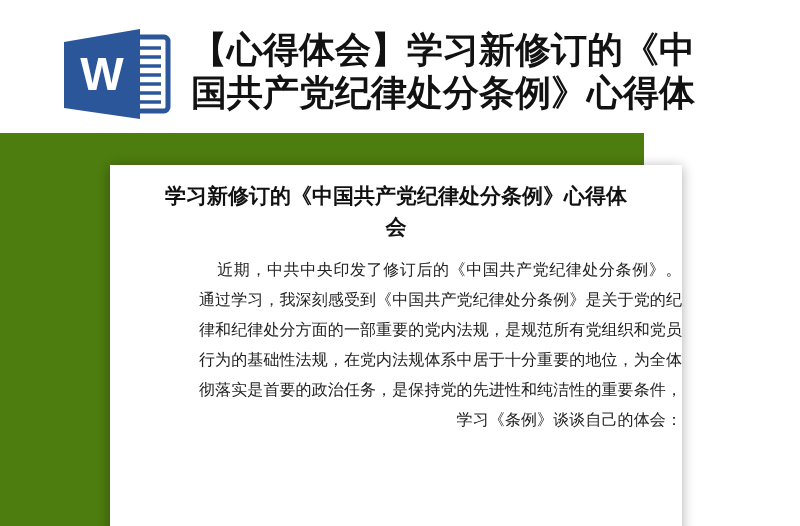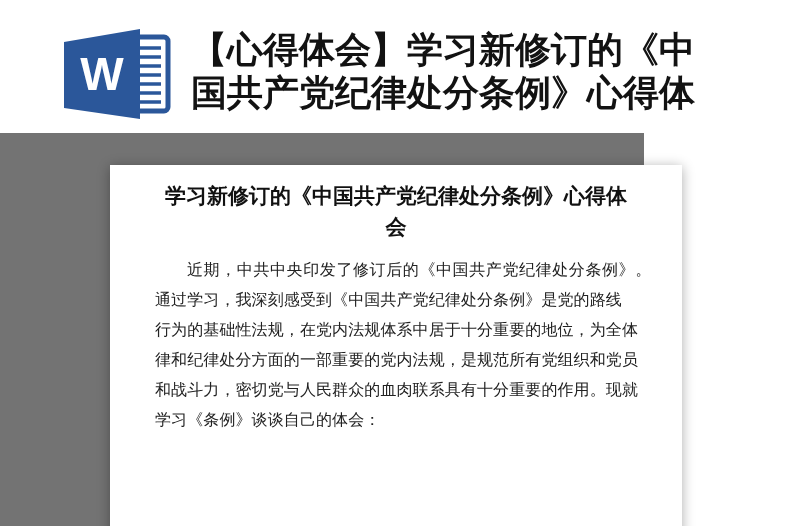--- a/index.html
+++ b/index.html
@@ -22,39 +22,40 @@
     position:absolute; left:191px; top:28px;
     width:508px; height:86px; overflow:hidden;
     font-family:"Liberation Sans","DejaVu Sans",sans-serif;
     font-size:36px; line-height:43px; font-weight:700;
     color:#121212; word-break:break-all;
   }
 
   
   .preview {
     position:absolute; left:0; top:133px; width:644px; height:393px;
-    background:#737373;
+    background:#4d7c0f;
   }
   .doc-page {
     position:absolute; left:110px; top:32px;
     width:572px; height:430px;
     background:#ffffff;
     box-shadow:0 2px 12px rgba(0,0,0,0.33);
   }
   .doc-heading {
     margin:16px 50px 0 50px;
     text-align:center;
     font-size:21px; line-height:31px; font-weight:700;
     color:#111111; word-break:break-all;
     letter-spacing:0;
   }
   .doc-body {
     margin:12px 0 0 45px;
     font-size:16px; line-height:30px;
     color:#222222;
+    text-align:right;
   }
   .doc-line {
     white-space:nowrap;
     letter-spacing:0.1px;
   }
   .doc-line.first {
     padding-left:32px;
     letter-spacing:0.6px;
   }
 </style>
@@ -83,21 +84,21 @@
   <div class="page-title">【心得体会】学习新修订的《中国共产党纪律处分条例》心得体会</div>
 </div>
 
 <div class="preview">
   <div class="doc-page">
 
     <div class="doc-heading">学习新修订的《中国共产党纪律处分条例》心得体会</div>
 
     <div class="doc-body">
       <div class="doc-line first">近期，中共中央印发了修订后的《中国共产党纪律处分条例》。</div>
-      <div class="doc-line">通过学习，我深刻感受到《中国共产党纪律处分条例》是党的路线</div>
+      <div class="doc-line">通过学习，我深刻感受到《中国共产党纪律处分条例》是关于党的纪</div>
+      <div class="doc-line">律和纪律处分方面的一部重要的党内法规，是规范所有党组织和党员</div>
       <div class="doc-line">行为的基础性法规，在党内法规体系中居于十分重要的地位，为全体</div>
-      <div class="doc-line">律和纪律处分方面的一部重要的党内法规，是规范所有党组织和党员</div>
-      <div class="doc-line">和战斗力，密切党与人民群众的血肉联系具有十分重要的作用。现就</div>
+      <div class="doc-line">彻落实是首要的政治任务，是保持党的先进性和纯洁性的重要条件，</div>
       <div class="doc-line">学习《条例》谈谈自己的体会：</div>
     </div>
 
   </div>
 </div>
 
 </body></html>

